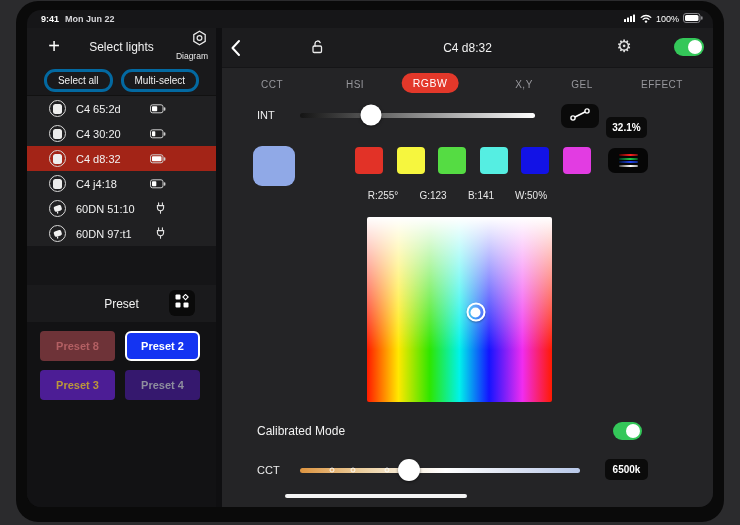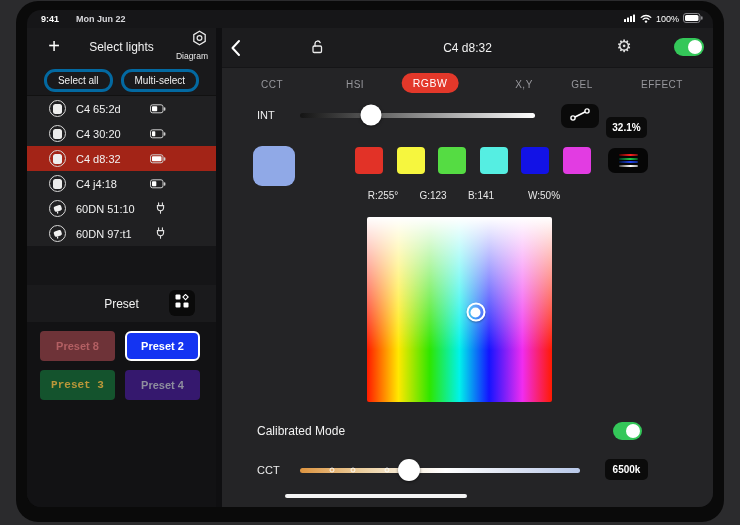--- a/index.html
+++ b/index.html
@@ -3,21 +3,21 @@
 <meta charset="utf-8">
 <style>
   * { margin:0; padding:0; box-sizing:border-box; }
   html,body { width:740px; height:525px; background:#2b2b2d; font-family:"Liberation Sans","DejaVu Sans",sans-serif; overflow:hidden; }
   .stage { position:relative; width:740px; height:525px; }
   .device-frame { position:absolute; left:16px; top:1px; width:708px; height:521px; background:#0a0a0a; border-radius:22px; }
   .screen { position:absolute; left:27px; top:10px; width:686px; height:497px; background:#161618; border-radius:14px; overflow:hidden; }
 
   
   .statusbar { position:absolute; left:0; top:0; right:0; height:18px; display:flex; align-items:center; justify-content:space-between; padding:0 10px 0 14px; font-size:9px; color:#fff; }
-  .sb-left { display:flex; gap:17px; align-items:flex-end; }
+  .sb-left { display:flex; gap:6px; align-items:flex-end; }
   .sb-time { font-weight:bold; }
   .sb-date { color:#d8d8dc; font-weight:bold; }
   .sb-right { display:flex; gap:4px; align-items:center; }
   .sb-batt-txt { font-size:9px; color:#fff; }
 
   
   .sidebar { position:absolute; left:0; top:18px; width:189px; bottom:0; display:flex; flex-direction:column; }
   .v-divider { position:absolute; left:189px; top:18px; width:6px; bottom:0; background:#0f0f11; }
   .sb-header { height:38px; background:#19191b; position:relative; display:flex; align-items:center; flex:none; }
   .plus-btn { position:absolute; left:15px; top:6px; width:24px; height:24px; color:#fff; font-size:20px; font-weight:300; display:flex; align-items:center; justify-content:center; }
@@ -234,21 +234,21 @@
                 <rect x="8.7" y="1.2" width="3.7" height="3.7" transform="rotate(45 10.55 3.05)" fill="none" stroke="#fff" stroke-width="1.1"></rect>
                 <rect x="0.5" y="8.5" width="5" height="5" rx="1" fill="#fff"></rect>
                 <rect x="8.5" y="8.5" width="5" height="5" rx="1" fill="#fff"></rect>
               </svg>
           </span>
         </div>
       </div>
       <div class="sb-preset-area">
           <button class="preset-btn" style="background: rgb(110, 51, 56); color: rgb(179, 95, 99);">Preset 8</button>
           <button class="preset-btn psel" style="background: rgb(20, 52, 242); color: rgb(255, 255, 255);">Preset 2</button>
-          <button class="preset-btn" style="background: #14532d; color: rgb(187, 151, 58); font-family: Liberation Mono, monospace;">Preset 3</button>
+          <button class="preset-btn" style="background: #4c1d95; color: rgb(187, 151, 58);">Preset 3</button>
           <button class="preset-btn" style="background: rgb(53, 24, 110); color: rgb(142, 142, 158);">Preset 4</button>
         </div>
     </div>
     <div class="v-divider"></div>
 
     <div class="main">
       <div class="m-header">
         <span class="back-btn">
           <svg width="11" height="18" viewBox="0 0 11 18">
               <polyline points="9,2 2.5,9 9,16" fill="none" stroke="#fff" stroke-width="2" stroke-linecap="round" stroke-linejoin="round"></polyline>
@@ -303,21 +303,21 @@
       <div class="rgbw-btn">
         <div class="rgbw-bar" style="background:linear-gradient(to right,#400,#ff1e1e 60%,#701010)"></div>
         <div class="rgbw-bar" style="background:linear-gradient(to right,#032,#22cc44 60%,#0a5522)"></div>
         <div class="rgbw-bar" style="background:linear-gradient(to right,#013,#2244ee 60%,#102a88)"></div>
         <div class="rgbw-bar" style="background:linear-gradient(to right,#444,#ffffff 60%,#999)"></div>
       </div>
       <div id="chan-host">
           <span class="chan-label" style="left: 161px;">R:255°</span>
           <span class="chan-label" style="left: 211px;">G:123</span>
           <span class="chan-label" style="left: 259px;">B:141</span>
-          <span class="chan-label" style="left: 322px;">W:50%</span>
+          <span class="chan-label" style="left: 309px;">W:50%</span>
         </div>
 
       <div class="picker">
         <div class="picker-cursor" id="picker-cursor" style="left: 58.9%; top: 51.4%;">
             <div class="dot"></div>
           </div>
       </div>
 
       <div class="cal-label">Calibrated Mode</div>
       <div class="toggle cal-toggle">

